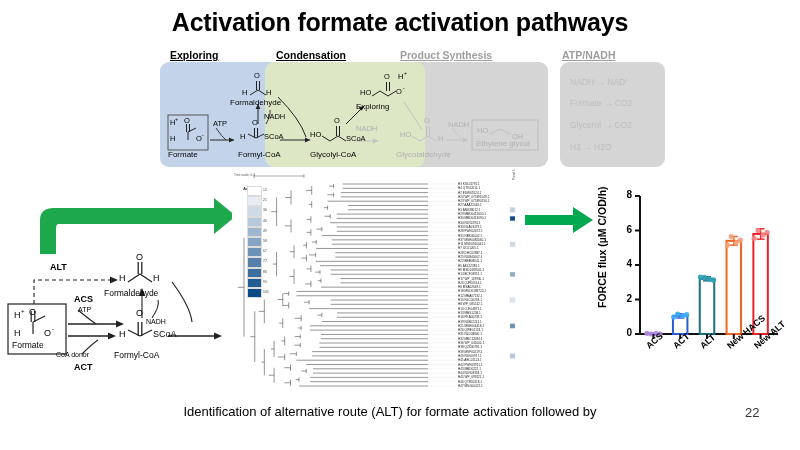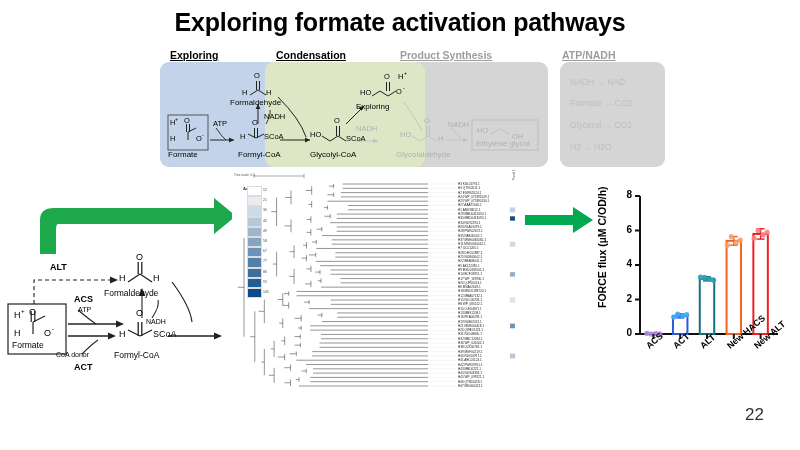--- a/index.html
+++ b/index.html
@@ -57,26 +57,26 @@
   
   #chart{left:598px;top:186px;width:196px;height:200px;}
   #ylabel{position:absolute;left:-2px;top:122px;font-size:10.5px;font-weight:bold;
           transform:rotate(-90deg);transform-origin:left top;white-space:nowrap;}
   .ytick{position:absolute;font-size:10px;font-weight:bold;text-align:right;width:14px;}
   .xtick{position:absolute;font-size:9px;font-weight:bold;white-space:nowrap;
          transform:rotate(-40deg);transform-origin:left top;}
 
   
   #caption{left:60px;top:403px;width:660px;text-align:center;font-size:13px;line-height:17px;}
-  #pageno{left:745px;top:405px;font-size:17px;color:#333;}
+  #pageno{left:745px;top:405px;font-size:13px;color:#333;}
 </style>
 </head>
 <body>
 
-<div class="abs" id="title">Exploring formate activation pathways</div>
+<div class="abs" id="title">Activation formate activation pathways</div>
 
 <div class="abs panel-head" id="head-activation">Exploring</div>
 <div class="abs panel-head" id="head-condensation">Condensation</div>
 <div class="abs panel-head" id="head-product">Product Synthesis</div>
 <div class="abs panel-head" id="head-atp">ATP/NADH</div>
 
 <div class="abs" id="panels">
 
   <div class="panel" id="panel-product"></div>
   <div class="panel" id="panel-atp"></div>
@@ -618,14 +618,15 @@
     <span class="ytick" style="left: 20px; top: 37.5px;">6</span>
     <span class="ytick" style="left: 20px; top: 3px;">8</span>
     <span class="xtick" style="left: 46.4px; top: 157px;">ACS</span>
     <span class="xtick" style="left: 73.2px; top: 157px;">ACT</span>
     <span class="xtick" style="left: 100px; top: 157px;">ALT</span>
     <span class="xtick" style="left: 126.8px; top: 157px;">New HACS</span>
     <span class="xtick" style="left: 153.6px; top: 157px;">New ALT</span>
   </div>
 
 <div class="abs" id="caption">
+  <div>Identification of alternative route (ALT) for formate activation followed by</div>
 </div>
 <div class="abs" id="pageno">22</div>
 
 </body></html>

